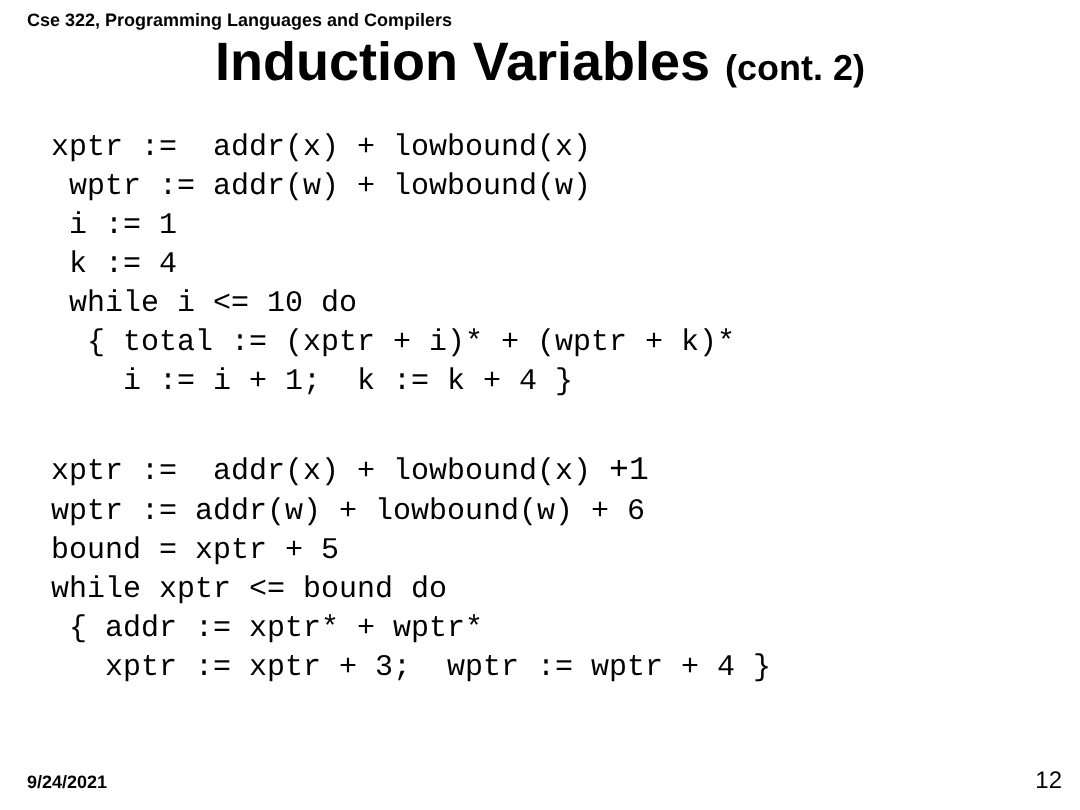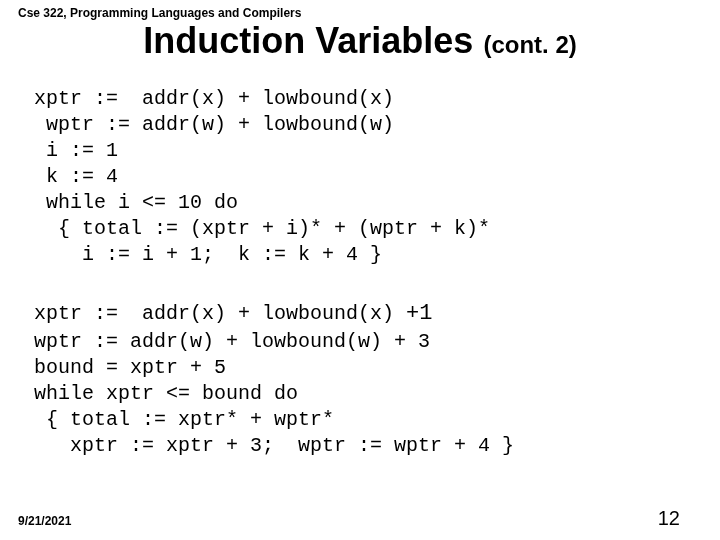--- a/index.html
+++ b/index.html
@@ -52,22 +52,22 @@
   .footer-date {
     position: absolute;
     bottom: 12px;
     left: 18px;
     font-size: 12px;
     font-weight: bold;
   }
   .footer-page {
     position: absolute;
     bottom: 10px;
-    right: 40px;
-    font-size: 20px;
+    right: 12px;
+    font-size: 16px;
   }
 </style>
 </head>
 <body>
 
 <div class="slide">
 
   <div class="course">Cse 322, Programming Languages and Compilers</div>
 
   <div class="title">
@@ -77,22 +77,22 @@
 
   <div class="codeblock block1"><span>xptr :=  addr(x) + lowbound(x)</span>
 <span> wptr := addr(w) + lowbound(w)</span>
 <span> i := 1</span>
 <span> k := 4</span>
 <span> while i &lt;= 10 do</span>
 <span>  { total := (xptr + i)* + (wptr + k)*</span>
 <span>    i := i + 1;  k := k + 4 }</span></div>
 
   <div class="codeblock block2"><span>xptr :=  addr(x) + lowbound(x) </span><span class="emph">+1</span>
-<span>wptr := addr(w) + lowbound(w) + 3</span>
+<span>wptr := addr(w) + lowbound(w) + 6</span>
 <span>bound = xptr + 5</span>
 <span>while xptr &lt;= bound do</span>
-<span> { total := xptr* + wptr*</span>
+<span> { addr := xptr* + wptr*</span>
 <span>   xptr := xptr + 3;  wptr := wptr + 4 }</span></div>
 
-  <div class="footer-date">9/21/2021</div>
+  <div class="footer-date">9/24/2021</div>
   <div class="footer-page">12</div>
 
 </div>
 
 </body></html>

